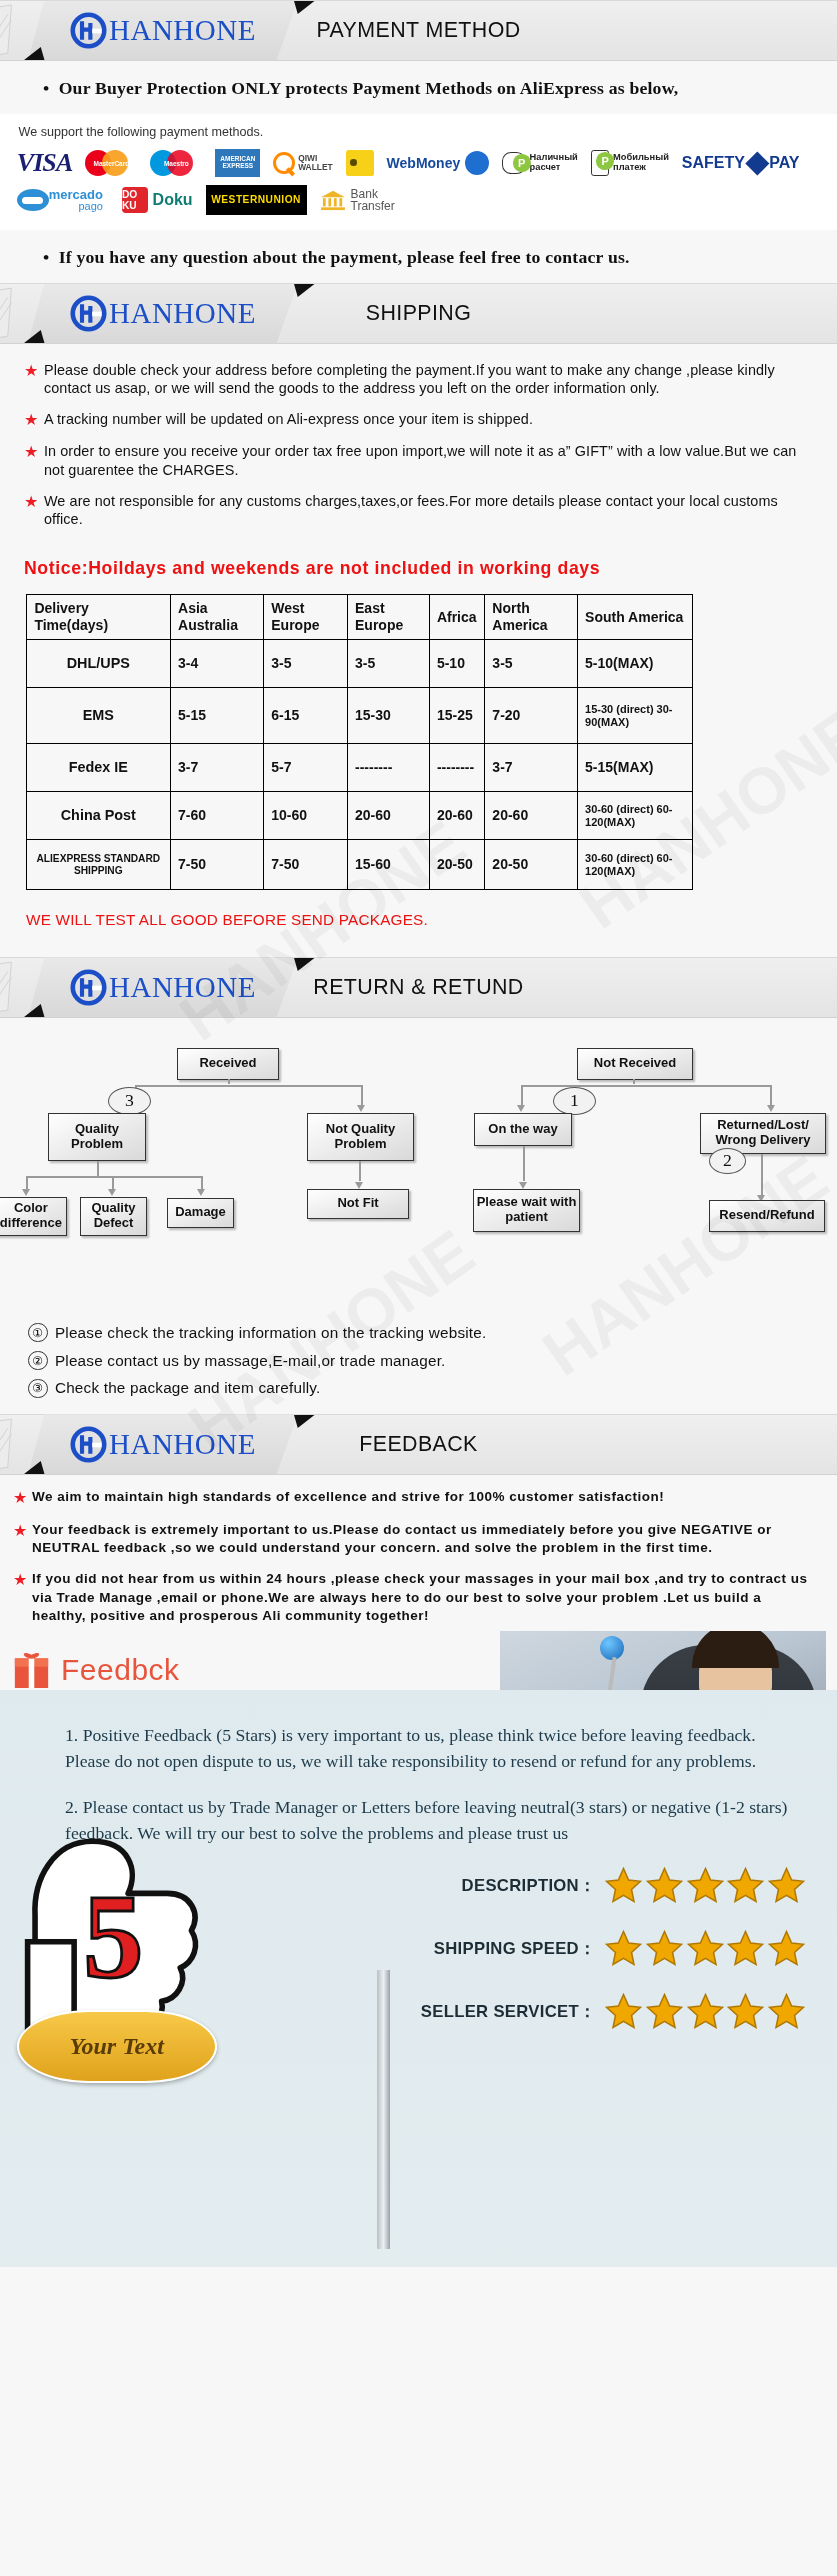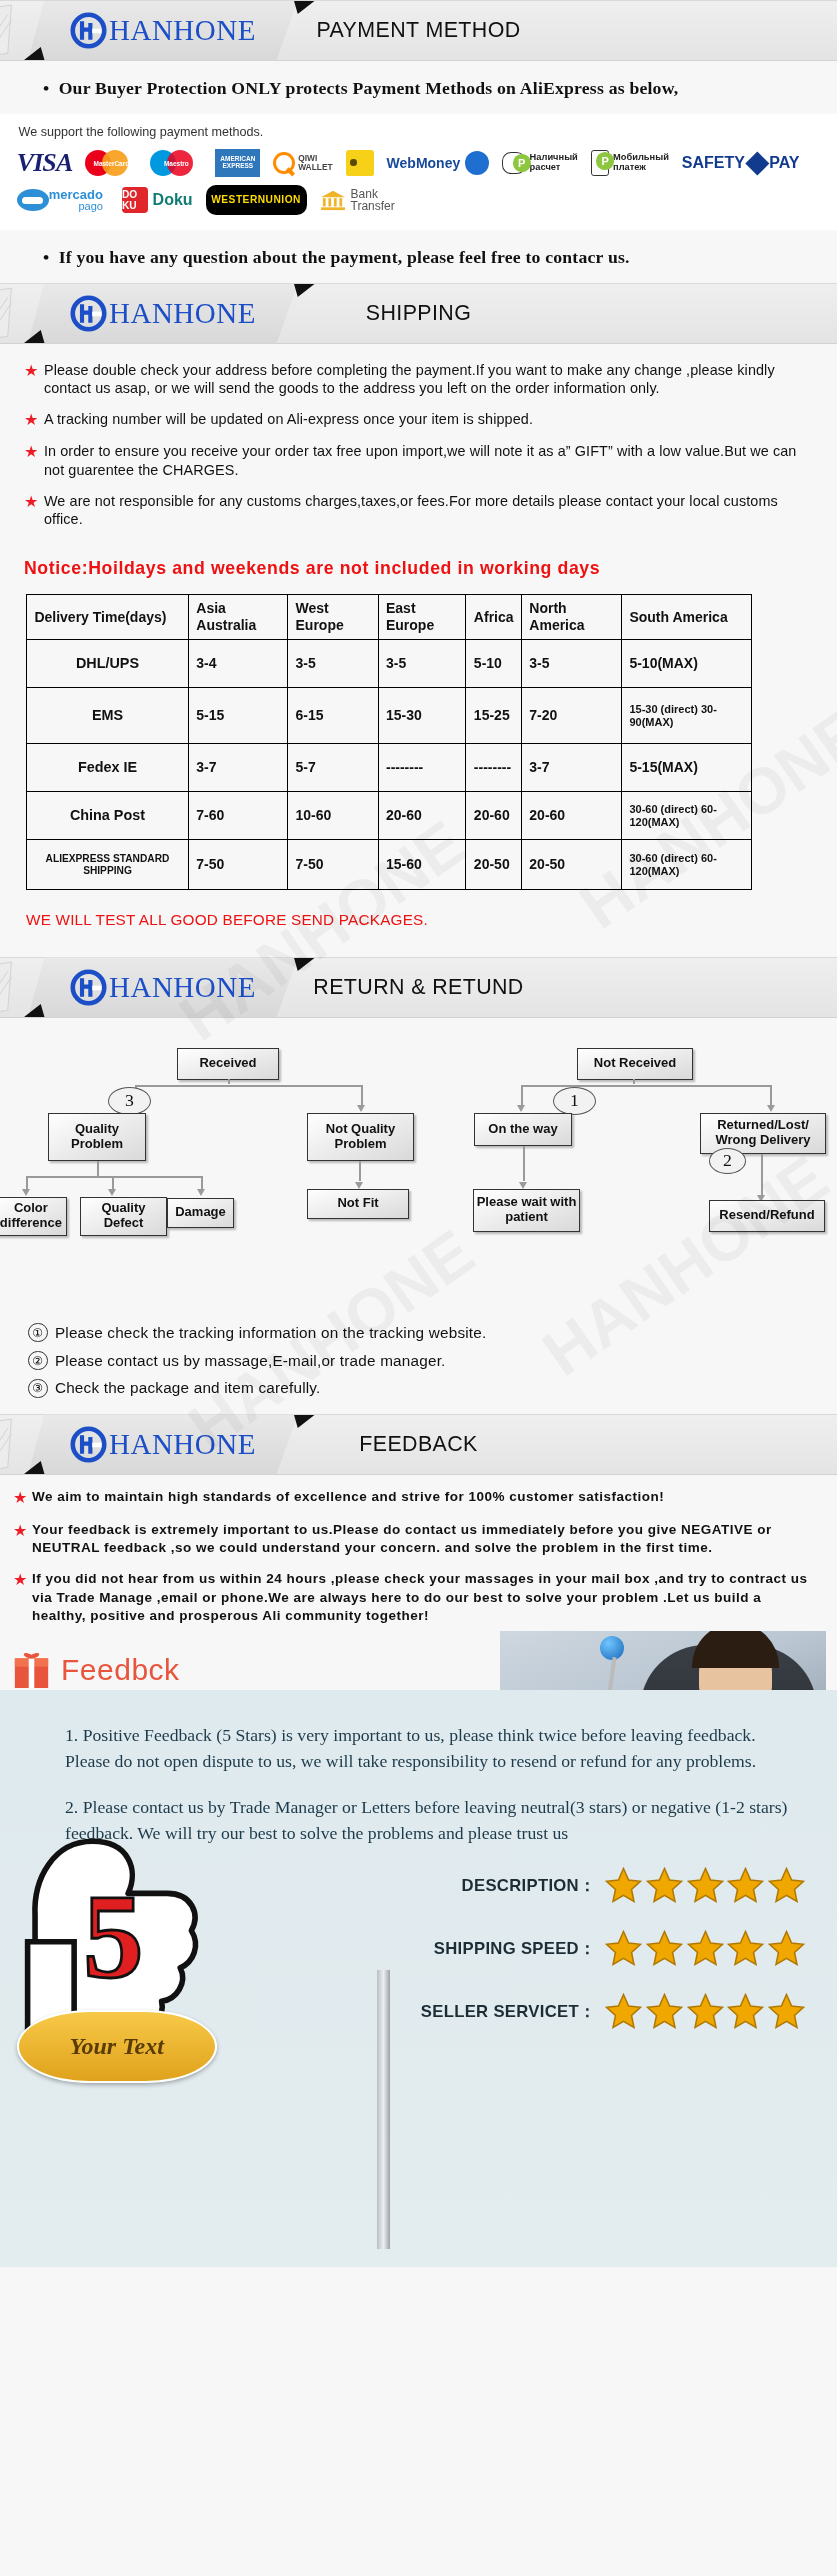--- a/index.html
+++ b/index.html
@@ -85,37 +85,37 @@
   .safetypay{display:flex;align-items:center;gap:1.9px;font-size:16px;font-weight:bold;color:#123a8f;justify-content:space-between;}
   .safetypay .dia{width:16.7px;height:16.7px;background:#123a8f;transform:rotate(45deg);margin:0 1.9px;}
   .mercado{display:flex;align-items:center;gap:0;text-align:right;}
   .mercado .el{width:32px;height:22px;border-radius:50%;background:#2d8fd5;position:relative;}
   .mercado .el:after{content:"";position:absolute;left:5.6px;top:7.4px;width:20.5px;height:7.4px;background:#fff;border-radius:3.7px;}
   .mercado .t{color:#2d8fd5;font-size:13px;font-weight:bold;line-height:1;}
   .mercado .t small{display:block;font-size:11px;font-weight:normal;}
   .doku{display:flex;align-items:center;gap:4.7px;}
   .doku .b{width:26px;height:26px;background:#e0262b;color:#fff;border-radius:3.7px;font-size:10.2px;font-weight:bold;display:flex;align-items:center;justify-content:center;margin-left:6px;}
   .doku .t{font-size:16px;font-weight:bold;color:#0f7d74;}
-  .wu{background:#000;color:#ffdd00;font-size:10.2px;font-weight:bold;padding:2.8px 5.6px;line-height:1.05;text-align:left;letter-spacing:0.5px;border-radius:10px;}
+  .wu{background:#000;color:#ffdd00;font-size:10.2px;font-weight:bold;padding:2.8px 5.6px;line-height:1.05;text-align:left;letter-spacing:0.5px;}
   .banktr{display:flex;align-items:center;gap:5px;}
   .banktr .bld{width:26px;height:22px;position:relative;}
   .banktr .t{font-size:12px;color:#555;line-height:1.05;}
 
   
   .star-list { padding:16.7px 24px 5.6px 24px; }
   .star-item { display:flex; gap:5.6px; margin-bottom:12px; }
   .star { color:#ee1c25; font-size:16px; line-height:1.25; flex:0 0 auto; }
   .star-text { font-size:14.4px; color:#111; line-height:1.3; letter-spacing:0.1px; }
 
   .notice {
     color:#ee1111; font-size:17.7px; font-weight:bold;
     padding:11px 0 15px 24px; letter-spacing:0.6px;
   }
 
-  table.ship { border-collapse:collapse; margin:0 0 0 26px; width:726px; background:#f7f7f7; }
+  table.ship { border-collapse:collapse; margin:0 0 0 26px; width:667px; background:#f7f7f7; }
   table.ship td, table.ship th {
     border:0.9px solid #000; font-size:14px; font-weight:bold;
     padding:5.6px 7.4px; text-align:left; color:#111; line-height:1.2;
   }
   table.ship thead th { font-size:14px; }
   table.ship td.rowh { text-align:center; font-size:14.4px; }
   table.ship td.rowh.small { font-size:10.2px; }
   .testnote { color:#ee1111; font-size:15.3px; padding:20.5px 0 28px 26px; letter-spacing:0.2px;}
 
   
@@ -472,21 +472,21 @@
     <div class="ln" style="left:97px;top:130px;width:1.9px;height:15px"></div>
     <div class="ln" style="left:26px;top:145px;width:177px;height:1.9px"></div>
     <div class="ln" style="left:26px;top:145px;width:1.9px;height:13px"></div>
     <div class="arw" style="left:22px;top:158px"></div>
     <div class="ln" style="left:112px;top:145px;width:1.9px;height:13px"></div>
     <div class="arw" style="left:108px;top:158px"></div>
     <div class="ln" style="left:201px;top:145px;width:1.9px;height:13px"></div>
     <div class="arw" style="left:197px;top:158px"></div>
 
     <div class="fbox" style="left:-5.6px;top:166px;width:73px;height:39px">Color difference</div>
-    <div class="fbox" style="left:80px;top:166px;width:87px;height:39px">Quality Defect</div>
+    <div class="fbox" style="left:80px;top:166px;width:67px;height:39px">Quality Defect</div>
     <div class="fbox" style="left:167px;top:167px;width:67px;height:30px">Damage</div>
 
     <div class="ln" style="left:359px;top:130px;width:1.9px;height:20.5px"></div>
     <div class="arw" style="left:355px;top:151px"></div>
     <div class="fbox" style="left:307px;top:158px;width:102px;height:30px">Not Fit</div>
 
     <div class="fbox" style="left:577px;top:16.7px;width:116px;height:32px">Not Received</div>
     <div class="ln" style="left:521px;top:54px;width:251px;height:1.9px"></div>
     <div class="ln" style="left:633px;top:48px;width:1.9px;height:5.6px"></div>
     <div class="ln" style="left:521px;top:54px;width:1.9px;height:20.5px"></div>

